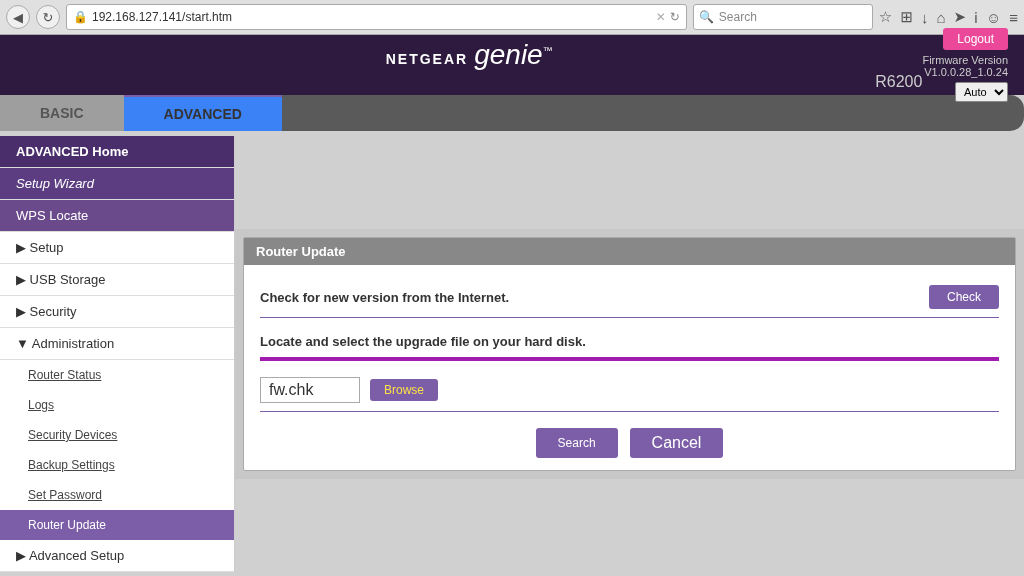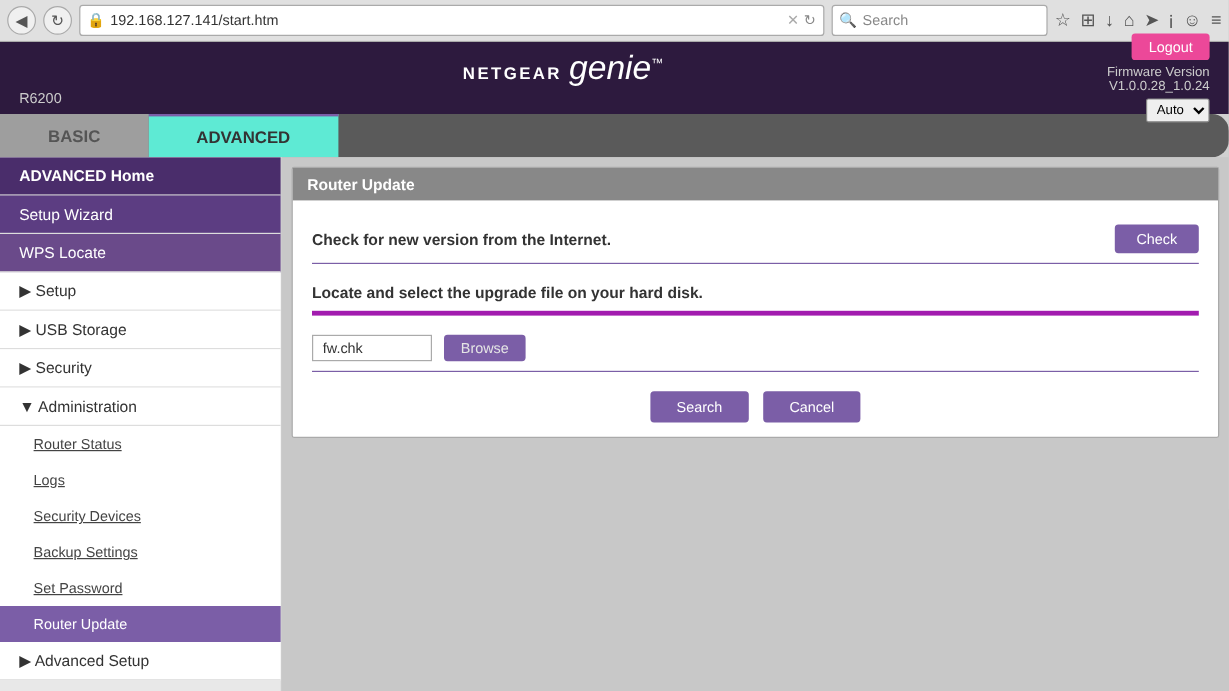--- a/index.html
+++ b/index.html
@@ -62,21 +62,21 @@
       display: flex;
       align-items: center;
       padding: 8px 16px;
       height: 60px;
     }
     .logo-area { flex: 1; display: flex; flex-direction: column; }
     .logo-netgear { color: white; font-size: 14px; font-weight: bold; letter-spacing: 2px; }
     .logo-genie { color: white; font-size: 28px; font-weight: 300; font-style: italic; display: inline-block; margin-left: 6px; }
     .logo-tm { font-size: 10px; vertical-align: super; }
     .logo-row { display: flex; align-items: baseline; justify-content: center; }
-    .model-name { color: #ccc; font-size: 12px; margin-top: 2px; }
+    .model-name { color: #ccc; font-size: 16px; margin-top: 2px; text-align: right; }
     .header-right { text-align: right; display: flex; flex-direction: column; align-items: flex-end; gap: 4px; }
     .logout-btn {
       background: #ec4899;
       color: white;
       border: none;
       padding: 4px 14px;
       border-radius: 3px;
       cursor: pointer;
       font-size: 12px;
     }
@@ -95,46 +95,47 @@
       height: 36px;
       border-radius: 14px;
     }
     .tab {
       padding: 0 40px;
       display: flex; align-items: center; justify-content: center;
       font-size: 14px; font-weight: bold; cursor: pointer;
       color: #ccc;
     }
     .tab.inactive { background: #9e9e9e; color: #555; }
-    .tab.active { background: #5eead4; color: #333; border-top: 2px solid #7b5ea7; }
+    .tab.active { background: #3b82f6; color: #333; border-top: 2px solid #7b5ea7; }
 
     
     .main-layout {
       display: flex;
       height: calc(576px - 36px - 60px - 34px);
+      align-items: center;
     }
 
     
     .sidebar {
       width: 235px;
       background: #e8e8e8;
       border-right: 1px solid #ccc;
       overflow-y: auto;
     }
     .sidebar-item {
       display: block;
       padding: 8px 16px;
       font-size: 13px;
       cursor: pointer;
       color: #333;
       text-decoration: none;
       border-bottom: 1px solid #ddd;
     }
     .sidebar-item.purple-dark { background: #4a2d6b; color: white; font-weight: bold; }
-    .sidebar-item.purple-mid { background: #5c3d82; color: white; }
+    .sidebar-item.purple-mid { background: #5c3d82; color: white; font-style: italic; }
     .sidebar-item.purple-light { background: #6a4a8a; color: white; }
     .sidebar-item.active-highlight { background: #7b5ea7; color: white; }
     .sidebar-item.white { background: white; color: #333; }
     .sidebar-item.sub { padding-left: 28px; background: white; font-size: 12px; text-decoration: underline; color: #444; border-bottom: none; }
     .sidebar-item.sub.active-highlight { background: #7b5ea7; color: white; text-decoration: none; }
 
     
     .content-area {
       flex: 1;
       background: #c8c8c8;
@@ -176,27 +177,27 @@
       display: flex;
       align-items: center;
       padding: 8px 0;
       border-bottom: 4px solid #a21caf;
       gap: 12px;
       margin-bottom: 16px;
     }
     .file-input-box {
       border: 1px solid #aaa;
       padding: 3px 8px;
-      font-size: 12px;
+      font-size: 16px;
       color: #333;
       min-width: 100px;
     }
     .browse-btn {
       background: #7b5ea7;
-      color: #e5e5e5;
+      color: #fde047;
       border: none;
       padding: 4px 14px;
       border-radius: 3px;
       cursor: pointer;
       font-size: 12px;
     }
     .action-row {
       display: flex;
       gap: 12px;
       justify-content: center;
@@ -211,21 +212,21 @@
       cursor: pointer;
       font-size: 12px;
     }
     .cancel-btn {
       background: #7b5ea7;
       color: white;
       border: none;
       padding: 6px 22px;
       border-radius: 3px;
       cursor: pointer;
-      font-size: 12px;
+      font-size: 16px;
     }
   </style>
 </head>
 <body>
 
 <div class="browser-chrome">
   <div class="browser-toolbar">
     <div class="nav-btn">◀</div>
     <div class="nav-btn">↻</div>
     <div class="url-bar">

